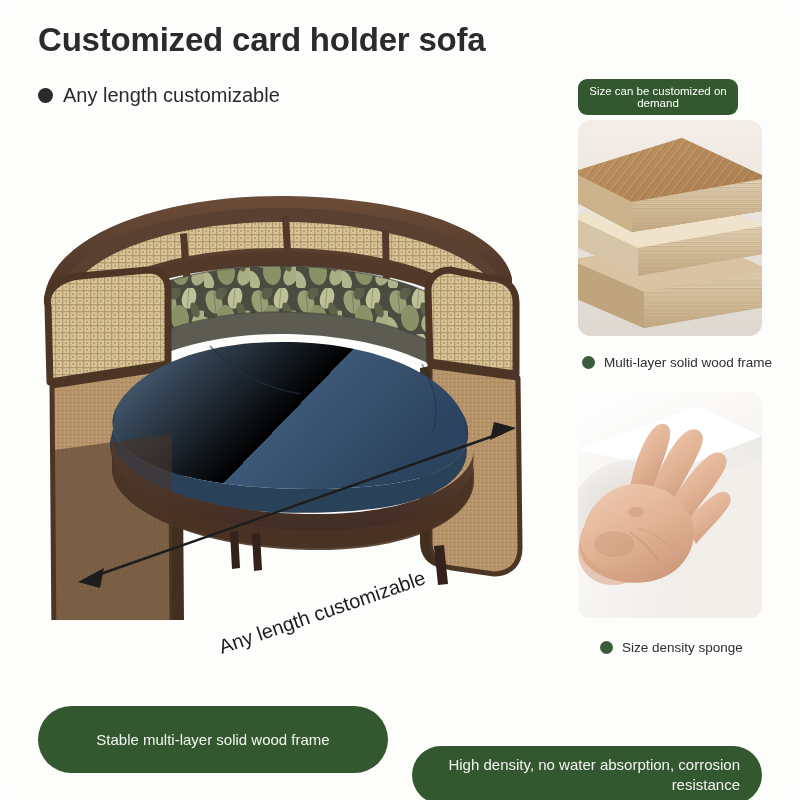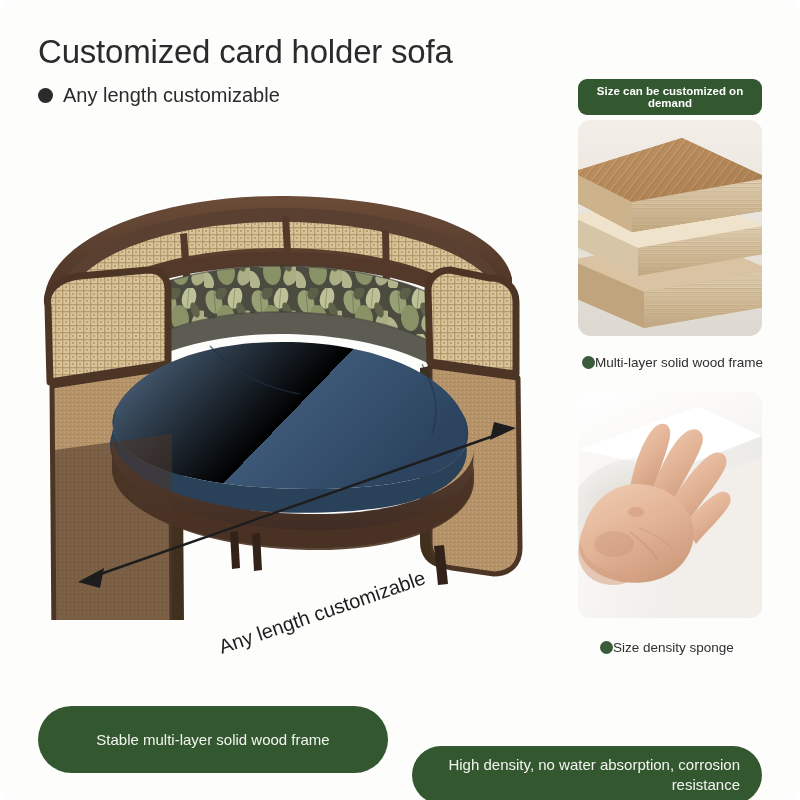--- a/index.html
+++ b/index.html
@@ -21,24 +21,24 @@
     height: 800px;
     background: #fdfdfc;
     border-radius: 16px;
     overflow: hidden;
   }
 
   
   .page-title {
     position: absolute;
     left: 38px;
-    top: 32px;
+    top: 20px;
     font-size: 33px;
     line-height: 40px;
-    font-weight: 400;
+    font-weight: 700;
     color: #2b2b2b;
     letter-spacing: -0.2px;
     white-space: nowrap;
   }
   .subtitle-row {
     position: absolute;
     left: 38px;
     top: 83px;
     display: flex;
     align-items: center;
@@ -56,33 +56,32 @@
     line-height: 24px;
     color: #2b2b2b;
     white-space: nowrap;
   }
 
   
   .badge {
     position: absolute;
     left: 578px;
     top: 79px;
-    width: 184px;
+    width: 160px;
     height: 36px;
     border-radius: 9px;
     background: #33572f;
     color: #ffffff;
     font-size: 11.5px;
     display: flex;
     align-items: center;
     justify-content: center;
     text-align: center;
     box-sizing: border-box;
     padding: 0 6px;
-    font-weight: bold;
   }
 
   .thumb-card {
     position: absolute;
     border-radius: 13px;
     overflow: hidden;
     background: #f2f1ee;
   }
   #thumb-wood {
     left: 578px;
@@ -94,20 +93,21 @@
     left: 578px;
     top: 392px;
     width: 184px;
     height: 226px;
   }
 
   .caption-row {
     position: absolute;
     display: flex;
     align-items: center;
+    gap: 9px;
   }
   #caption-wood { left: 582px; top: 355px; }
   #caption-sponge { left: 600px; top: 640px; }
   .caption-dot {
     width: 13px;
     height: 13px;
     border-radius: 50%;
     background: #3a5c3a;
     flex: none;
   }

